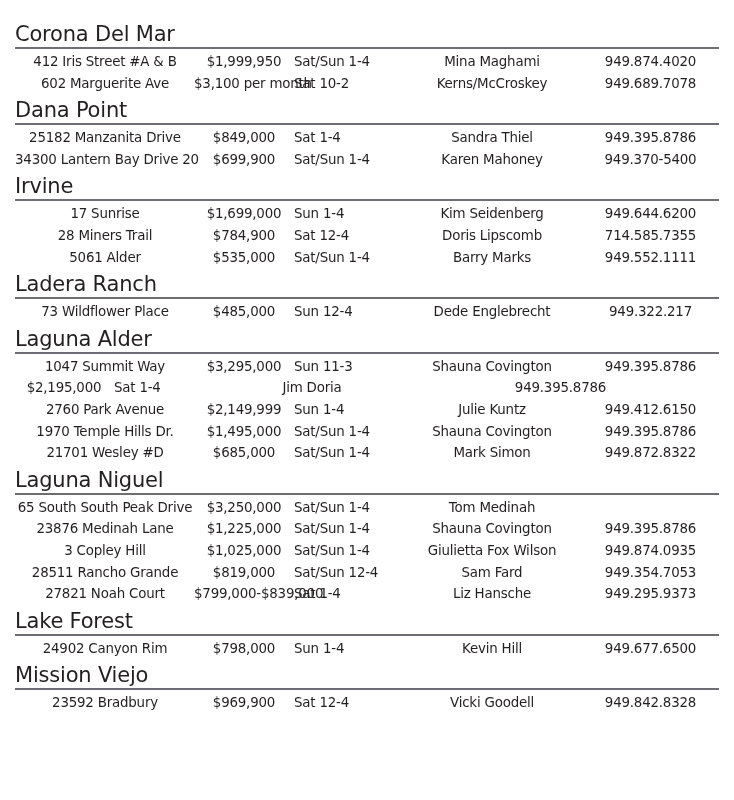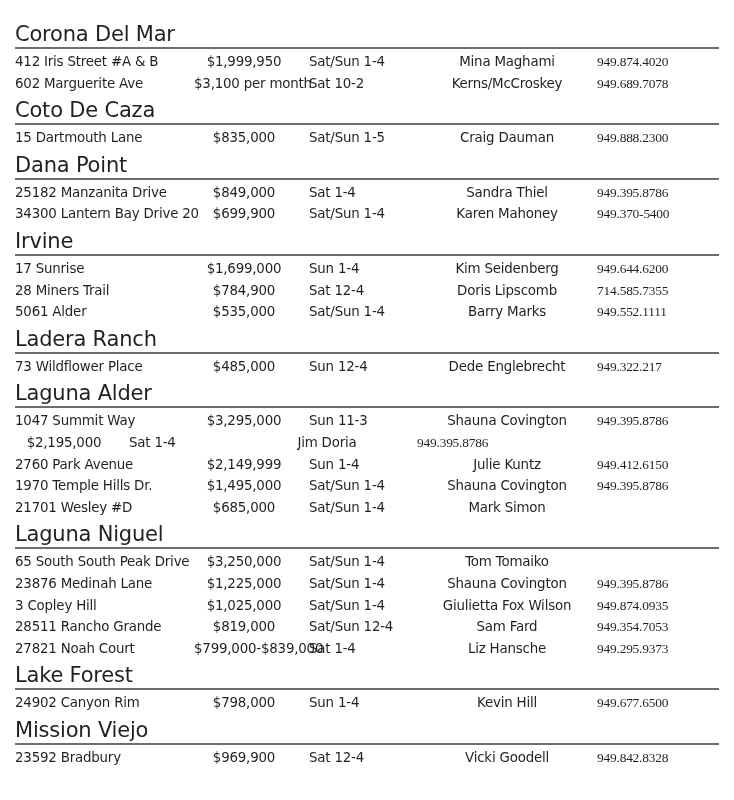--- a/index.html
+++ b/index.html
@@ -47,46 +47,45 @@
       height: 21.6px;
       line-height: 21.6px;
       font-size: 13.4px;
       white-space: nowrap;
     }
     .c-addr {
       width: 180px;
       flex: 0 0 auto;
       overflow: visible;
       letter-spacing: -0.2px;
+      text-align: center;
     }
     .c-price {
       width: 100px;
       margin-left: -1px;
       text-align: center;
       flex: 0 0 auto;
       letter-spacing: -0.2px;
     }
     .c-time {
       width: 108px;
-      margin-left: 15px;
       flex: 0 0 auto;
       letter-spacing: -0.2px;
     }
     .c-agent {
       width: 180px;
       flex: 0 0 auto;
       letter-spacing: -0.2px;
       text-align: center;
     }
     .c-phone {
       flex: 1 1 auto;
-      text-align: left;
+      text-align: center;
       padding-right: 0px;
       letter-spacing: -0.2px;
-      font-family: Liberation Serif, serif;
     }
     .spacer-after {
       height: 4px;
     }
   </style>
 </head>
 <body>
 
 <div id="listing-root">
     <div class="section">
@@ -102,32 +101,20 @@
       <div class="row">
         <span class="c-addr">602 Marguerite Ave</span>
         <span class="c-price">$3,100 per month</span>
         <span class="c-time">Sat 10-2</span>
         <span class="c-agent">Kerns/McCroskey</span>
         <span class="c-phone">949.689.7078</span>
       </div>
       <div class="spacer-after"></div>
     </div>
     <div class="section">
-      <div class="heading">Coto De Caza</div>
-      <div class="rule"></div>
-      <div class="row">
-        <span class="c-addr">15 Dartmouth Lane</span>
-        <span class="c-price">$835,000</span>
-        <span class="c-time">Sat/Sun 1-5</span>
-        <span class="c-agent">Craig Dauman</span>
-        <span class="c-phone">949.888.2300</span>
-      </div>
-      <div class="spacer-after"></div>
-    </div>
-    <div class="section">
       <div class="heading">Dana Point</div>
       <div class="rule"></div>
       <div class="row">
         <span class="c-addr">25182 Manzanita Drive</span>
         <span class="c-price">$849,000</span>
         <span class="c-time">Sat 1-4</span>
         <span class="c-agent">Sandra Thiel</span>
         <span class="c-phone">949.395.8786</span>
       </div>
       <div class="row">
@@ -205,31 +192,32 @@
         <span class="c-price">$1,495,000</span>
         <span class="c-time">Sat/Sun 1-4</span>
         <span class="c-agent">Shauna Covington</span>
         <span class="c-phone">949.395.8786</span>
       </div>
       <div class="row">
         <span class="c-addr">21701 Wesley #D</span>
         <span class="c-price">$685,000</span>
         <span class="c-time">Sat/Sun 1-4</span>
         <span class="c-agent">Mark Simon</span>
+        <span class="c-phone">949.872.8322</span>
       </div>
       <div class="spacer-after"></div>
     </div>
     <div class="section">
       <div class="heading">Laguna Niguel</div>
       <div class="rule"></div>
       <div class="row">
         <span class="c-addr">65 South South Peak Drive</span>
         <span class="c-price">$3,250,000</span>
         <span class="c-time">Sat/Sun 1-4</span>
-        <span class="c-agent">Tom Tomaiko</span>
+        <span class="c-agent">Tom Medinah</span>
       </div>
       <div class="row">
         <span class="c-addr">23876 Medinah Lane</span>
         <span class="c-price">$1,225,000</span>
         <span class="c-time">Sat/Sun 1-4</span>
         <span class="c-agent">Shauna Covington</span>
         <span class="c-phone">949.395.8786</span>
       </div>
       <div class="row">
         <span class="c-addr">3 Copley Hill</span>

